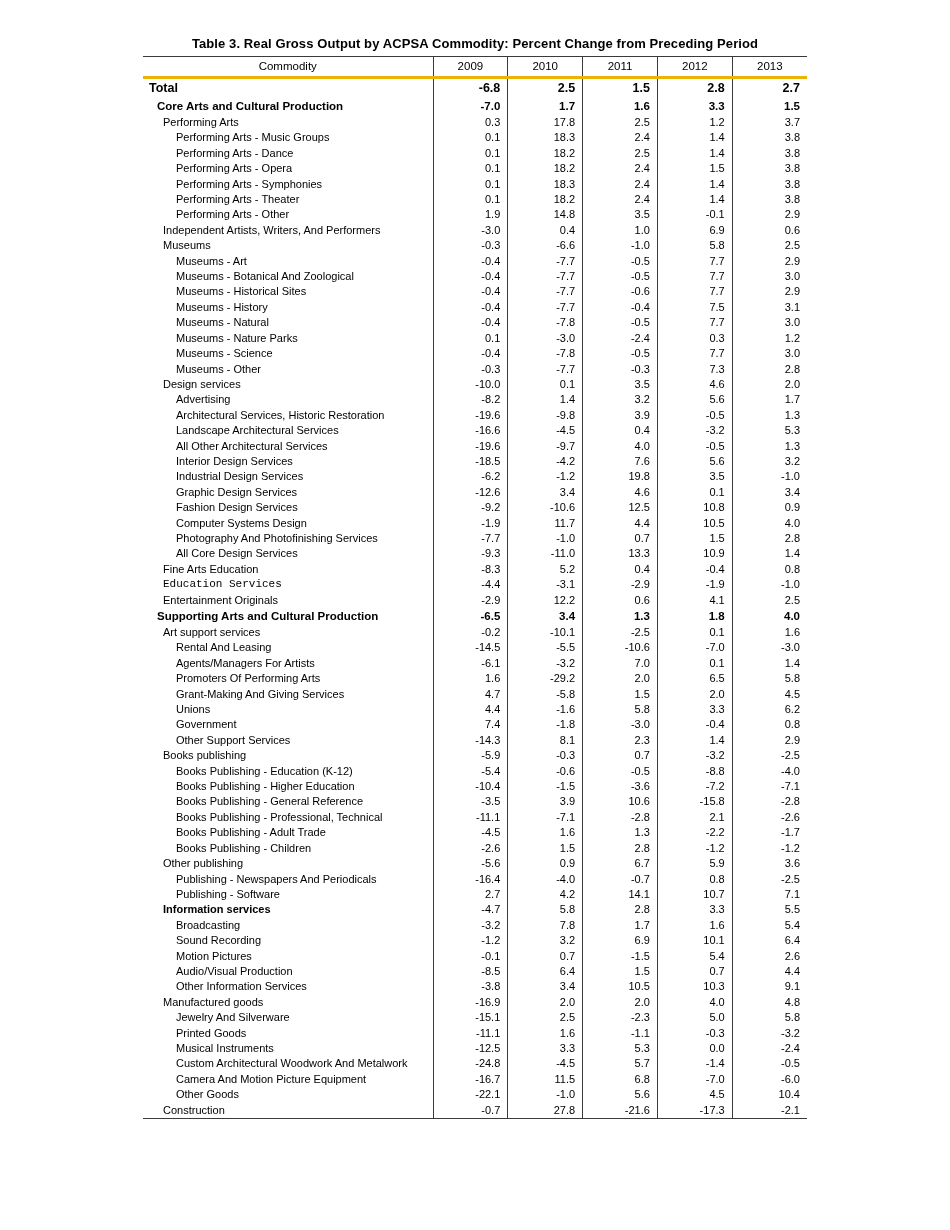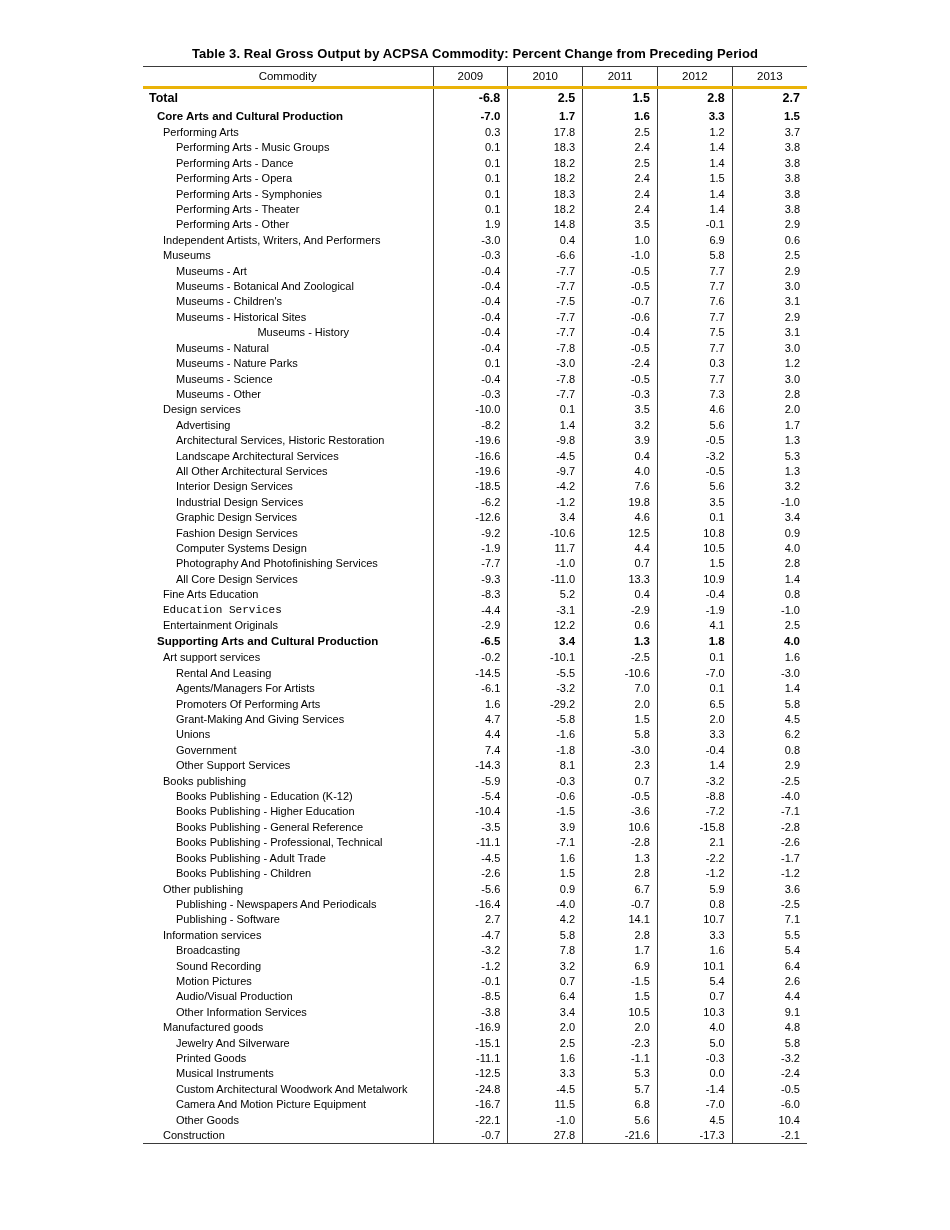--- a/index.html
+++ b/index.html
@@ -4,21 +4,21 @@
 <style>
   * { box-sizing: border-box; }
   html, body { margin: 0; padding: 0; }
   body {
     width: 950px; height: 1230px;
     background: #ffffff;
     color: #000;
     font-family: "Liberation Sans", sans-serif;
     overflow: hidden;
   }
-  .page { padding-top: 46px; }
+  .page { padding-top: 36px; }
   .table-wrap { width: 664px; margin: 0 auto; }
   .title {
     font-size: 13px;
     font-weight: bold;
     text-align: center;
     margin: 0 0 5px 0;
     letter-spacing: 0.1px;
   }
   table { border-collapse: collapse; width: 100%; table-layout: fixed; }
   col.c-label { width: 290px; }
@@ -169,37 +169,29 @@
           </tr>
           <tr class="row-item">
             <td style="padding-left: 33px;">Museums - Botanical And Zoological</td>
             <td class="num">-0.4</td>
             <td class="num">-7.7</td>
             <td class="num">-0.5</td>
             <td class="num">7.7</td>
             <td class="num">3.0</td>
           </tr>
           <tr class="row-item">
-            <td style="padding-left: 33px;">Museums - Children's</td>
-            <td class="num">-0.4</td>
-            <td class="num">-7.5</td>
-            <td class="num">-0.7</td>
-            <td class="num">7.6</td>
-            <td class="num">3.1</td>
-          </tr>
-          <tr class="row-item">
             <td style="padding-left: 33px;">Museums - Historical Sites</td>
             <td class="num">-0.4</td>
             <td class="num">-7.7</td>
             <td class="num">-0.6</td>
             <td class="num">7.7</td>
             <td class="num">2.9</td>
           </tr>
           <tr class="row-item">
-            <td style="padding-left: 33px; text-align: center;">Museums - History</td>
+            <td style="padding-left: 33px;">Museums - History</td>
             <td class="num">-0.4</td>
             <td class="num">-7.7</td>
             <td class="num">-0.4</td>
             <td class="num">7.5</td>
             <td class="num">3.1</td>
           </tr>
           <tr class="row-item">
             <td style="padding-left: 33px;">Museums - Natural</td>
             <td class="num">-0.4</td>
             <td class="num">-7.8</td>
@@ -497,21 +489,21 @@
           </tr>
           <tr class="row-item">
             <td style="padding-left: 33px;">Publishing - Software</td>
             <td class="num">2.7</td>
             <td class="num">4.2</td>
             <td class="num">14.1</td>
             <td class="num">10.7</td>
             <td class="num">7.1</td>
           </tr>
           <tr class="row-group">
-            <td style="padding-left: 20px;">Information services</td>
+            <td style="padding-left: 20px; font-weight: bold;">Information services</td>
             <td class="num">-4.7</td>
             <td class="num">5.8</td>
             <td class="num">2.8</td>
             <td class="num">3.3</td>
             <td class="num">5.5</td>
           </tr>
           <tr class="row-item">
             <td style="padding-left: 33px;">Broadcasting</td>
             <td class="num">-3.2</td>
             <td class="num">7.8</td>

